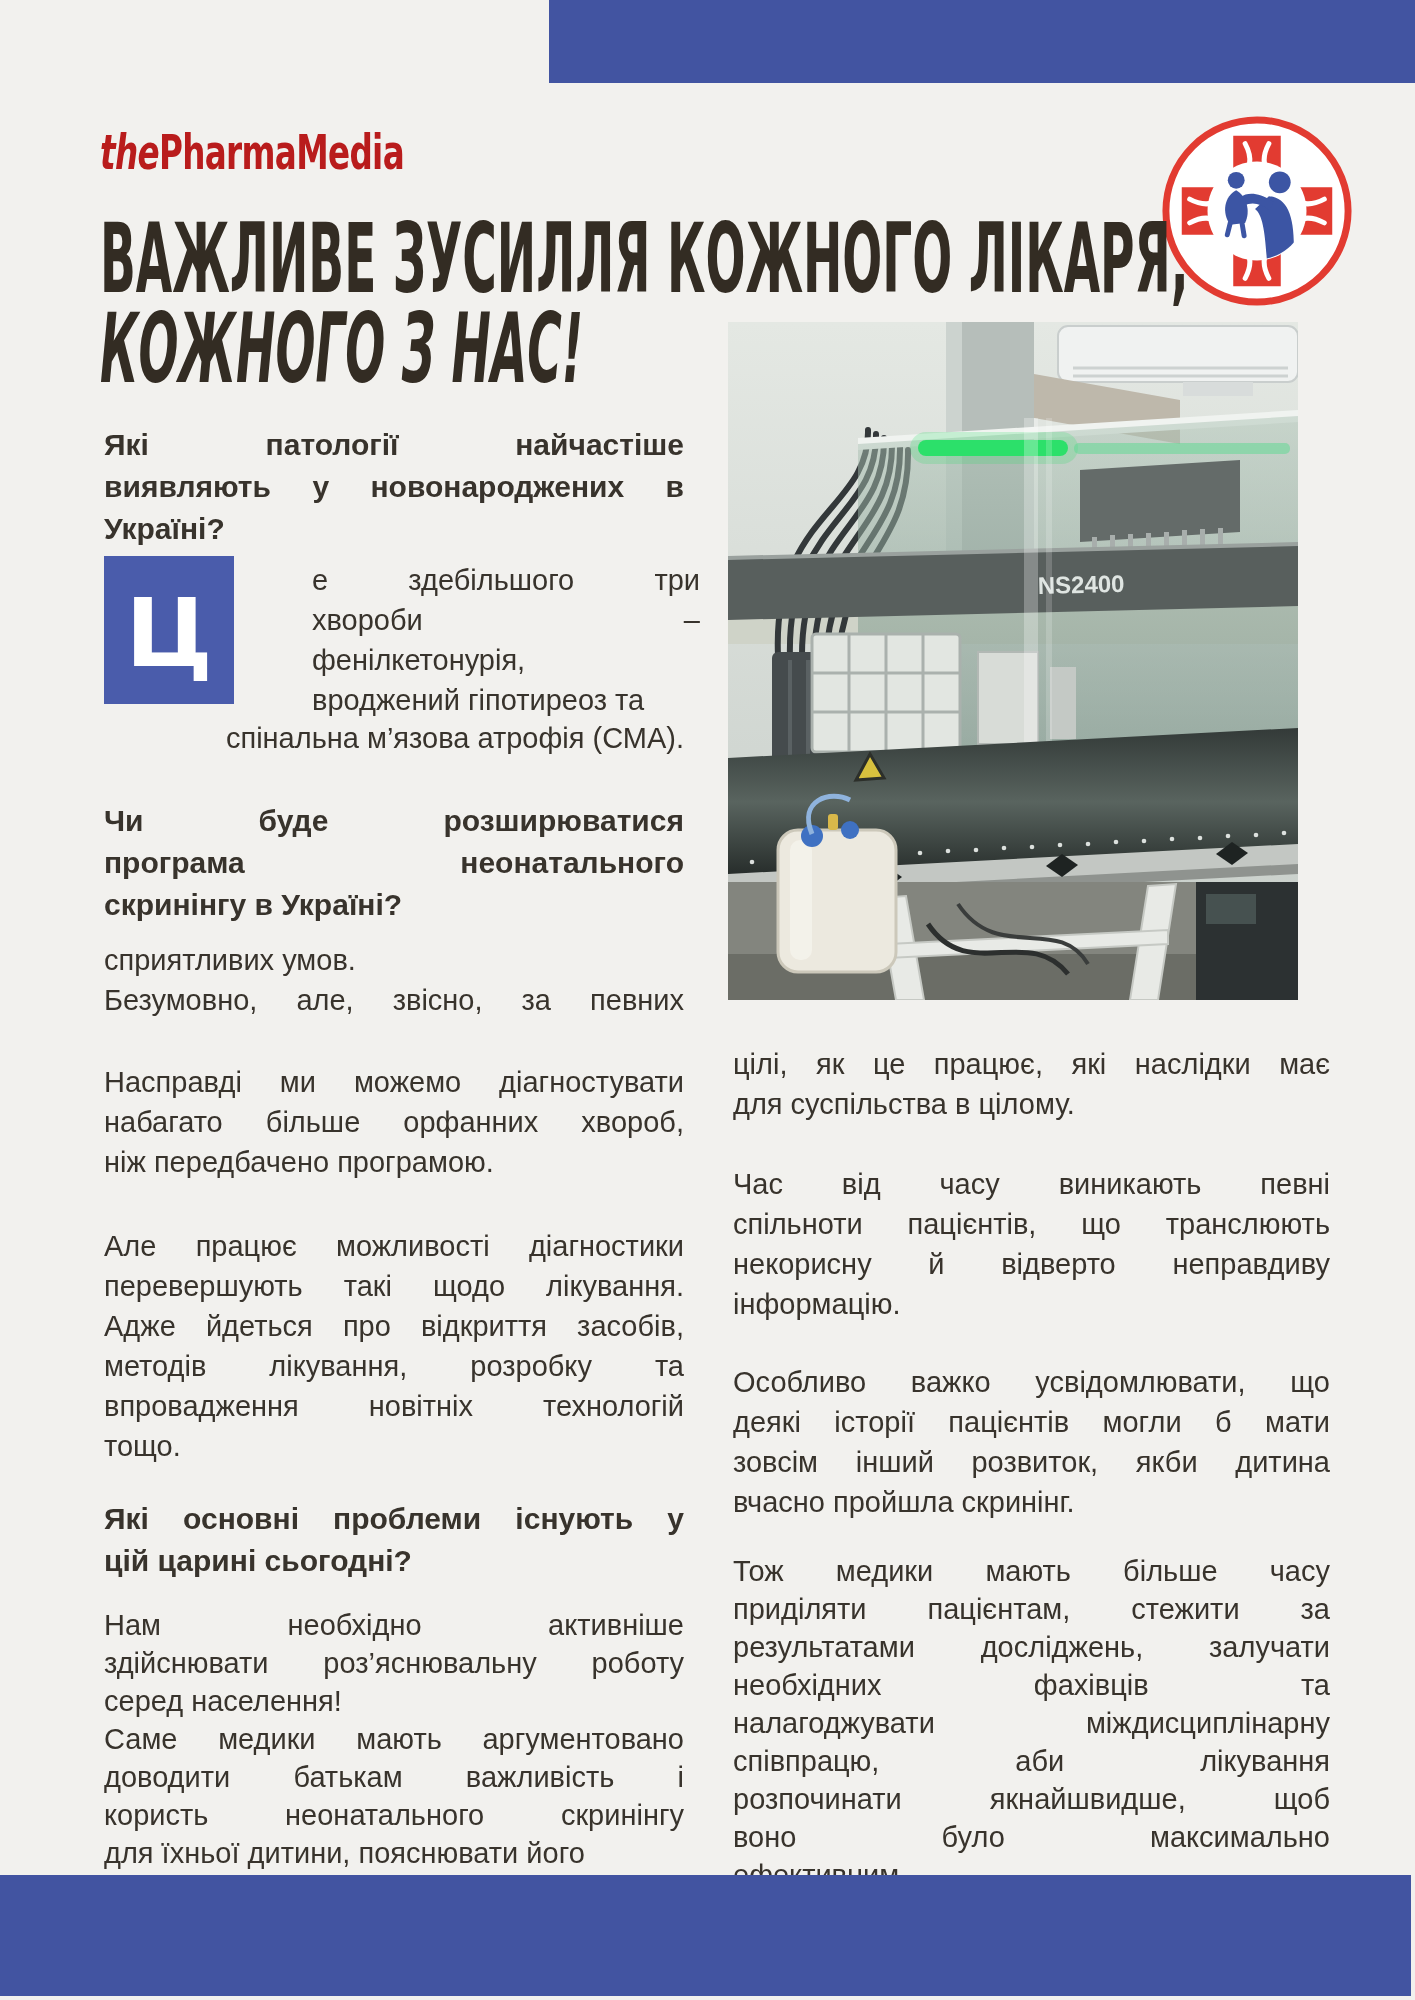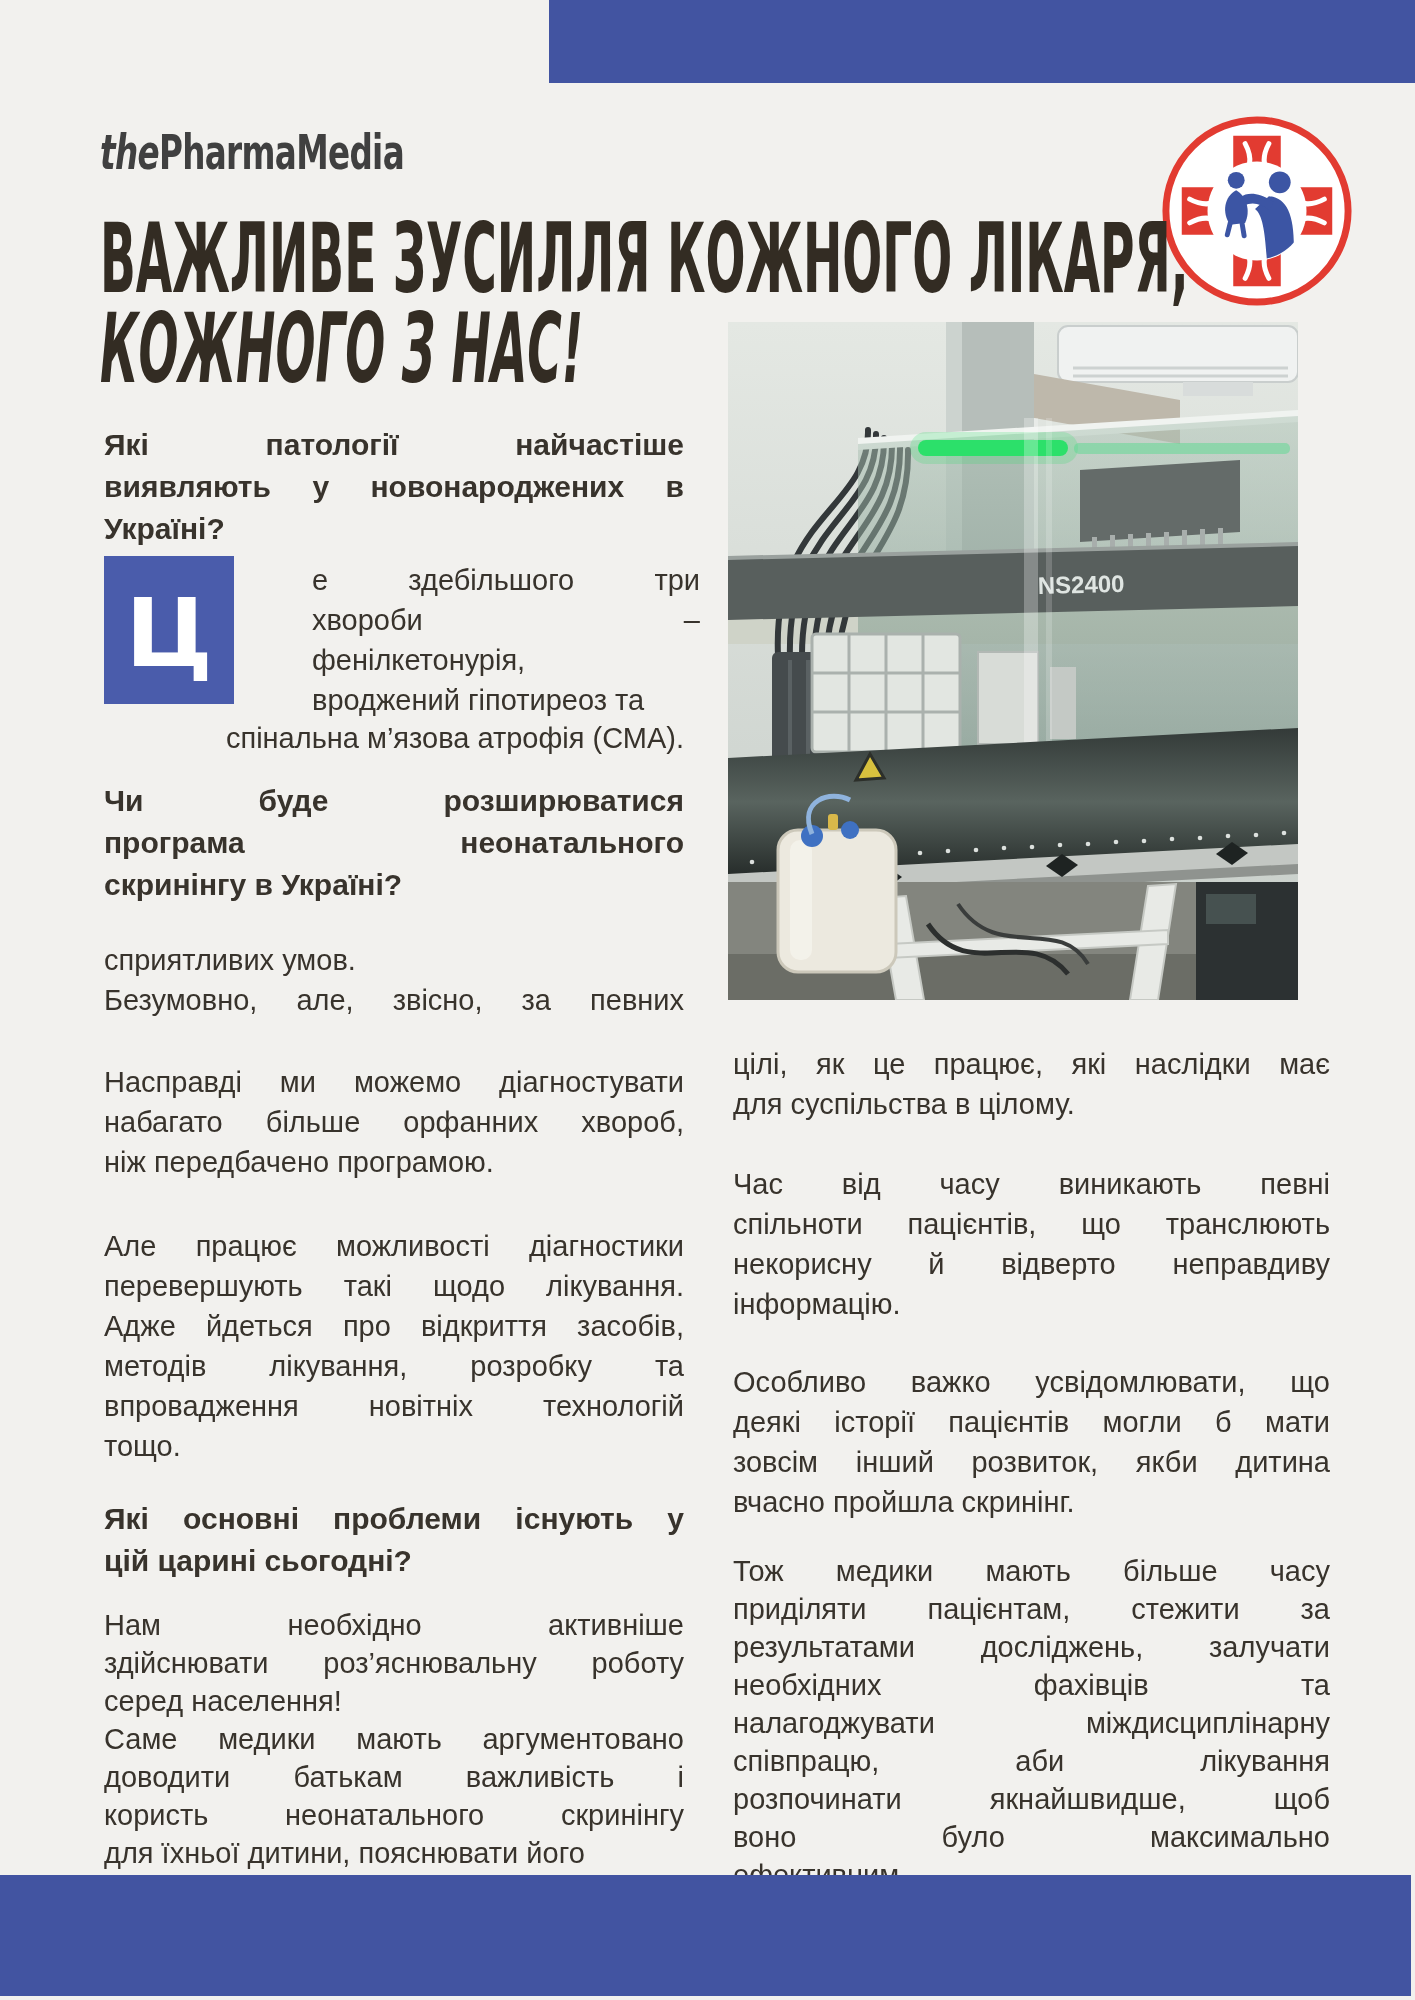--- a/index.html
+++ b/index.html
@@ -3,21 +3,21 @@
 <meta charset="utf-8">
 <style>
   html,body { margin:0; padding:0; background:#e9e8e6; }
   .page { position:relative; width:1415px; height:2000px; background:#f2f1ee; overflow:hidden;
           font-family:"Liberation Sans", sans-serif; color:#38332c; }
   .abs { position:absolute; }
   .topbar { left:549px; top:0; width:866px; height:83px; background:#4254a1; }
   .footer { left:0; top:1875px; width:1411px; height:121px; background:#4254a1; }
 
   .brand { left:100px; top:128px; font-family:"DejaVu Sans", sans-serif; font-weight:bold;
-           font-size:48px; line-height:48px; color:#404040;text-align:center; }
+           font-size:48px; line-height:48px; color:#b91c1c;text-align:center; }
   .brand-in { display:inline-block; transform:scaleX(.68); transform-origin:0 50%; white-space:nowrap; letter-spacing:-1px; }
   .brand-the { font-style:italic; }
 
   .hl { left:100px; font-family:"DejaVu Sans", sans-serif; font-weight:bold; font-size:96px;
         line-height:96px; color:#332c23; }
   .hl-in { display:inline-block; transform:scaleX(.49); transform-origin:0 50%; white-space:nowrap; }
   .h1l1 { top:211px; } .h1l2 { top:301px;font-style:italic; }
 
   .lcol { left:104px; width:580px; }
   .rcol { left:733px; width:597px;margin-top:20px; }
@@ -92,21 +92,21 @@
     <div class="dropcap-letter">Ц</div>
   </div>
   <div class="abs dc-lines">
       <div class="ln">е здебільшого три</div>
       <div class="ln">хвороби –</div>
       <div class="ln">фенілкетонурія,</div>
       <div class="ln ln-left">вроджений гіпотиреоз та</div>
     </div>
   <div class="abs tail">спінальна м’язова атрофія (СМА).</div>
 
-  <div class="abs lcol qh" style="top:780px">
+  <div class="abs lcol qh" style="top:800px">
       <div class="ln">Чи буде розширюватися</div>
       <div class="ln">програма неонатального</div>
       <div class="ln ln-left">скринінгу в Україні?</div>
     </div>
   <div class="abs lcol bp" style="top:940px">
       <div class="ln ln-left">сприятливих умов.</div>
       <div class="ln">Безумовно, але, звісно, за певних</div>
     </div>
   <div class="abs lcol bp" style="top:1062px">
       <div class="ln">Насправді ми можемо діагностувати</div>

